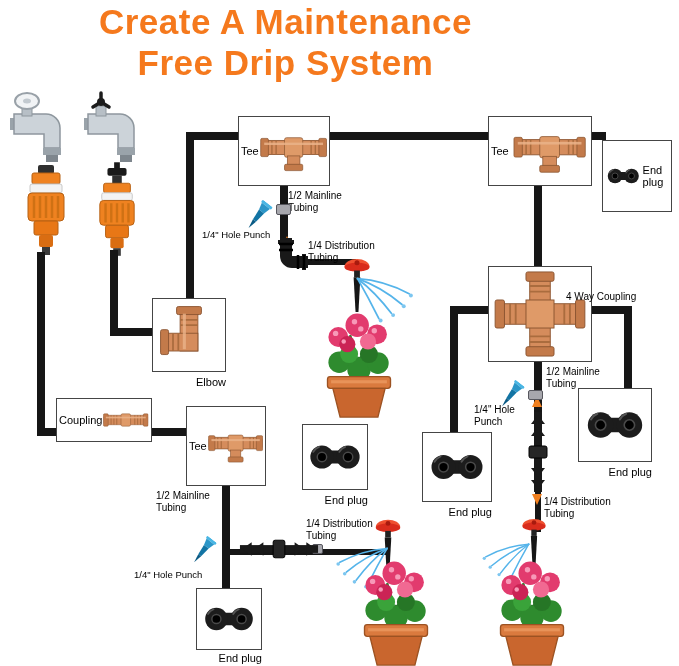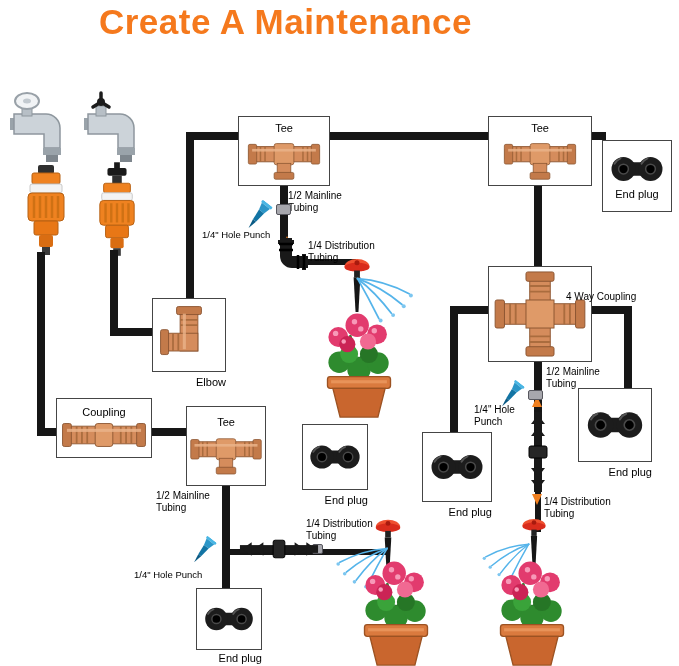--- a/index.html
+++ b/index.html
@@ -3,21 +3,21 @@
 <meta charset="utf-8">
 <style>
   *{margin:0;padding:0;box-sizing:border-box}
   body{font-family:"Liberation Sans",sans-serif;background:#fff}
   .canvas{position:relative;width:679px;height:666px;background:#fff;overflow:hidden}
   .title{position:absolute;left:0;top:2px;width:571px;text-align:center;color:#f5791d;
          font-weight:bold;font-size:35px;line-height:1.17;letter-spacing:.5px}
   .abs{position:absolute;display:block}
   .tube{position:absolute;background:#161616}
   .box{position:absolute;background:#fff;border:1.5px solid #454545;display:flex;
-       flex-direction:column;align-items:center;justify-content:center;gap:1px;padding:2px}
+       flex-direction:row;align-items:center;justify-content:center;gap:1px;padding:2px}
   .cap{font-size:11px;color:#000;line-height:1.1}
   .lbl{position:absolute;font-size:10px;line-height:1.15;text-align:left;color:#000}
   .lbl-ext{position:absolute;font-size:11px;line-height:1.1;text-align:right;color:#000}
   .lbl-sm{font-size:9.5px}
   .arrow-up{position:absolute;width:0;height:0;border-left:5px solid transparent;
             border-right:5px solid transparent;border-bottom:11px solid #f08020}
   .arrow-down{position:absolute;width:0;height:0;border-left:5px solid transparent;
             border-right:5px solid transparent;border-top:11px solid #f08020}
   .dot{position:absolute;background:#a7a7ad;border:1px solid #57575e;border-radius:2px}
   .flip{transform:scaleX(-1)}
@@ -200,20 +200,21 @@
       <polygon points="21,107 79,107 71,139 29,139" fill="#c9662e" stroke="#9c5222" stroke-width="1.5"></polygon>
       <rect x="19" y="98" width="62" height="3.5" fill="#eb9a60" opacity="0.8"></rect>
     </symbol>
   </defs>
 </svg>
 
 <div class="canvas">
 
   <div class="title">
     <div>Create A Maintenance</div>
+    <div>Free Drip System</div>
   </div>
 
   <svg class="abs" style="left:10px;top:90px;width:60px;height:76px">
       <use href="#sym-faucet-a"></use>
     </svg>
   <svg class="abs" style="left:84px;top:90px;width:60px;height:76px">
       <use href="#sym-faucet-b"></use>
     </svg>
   <svg class="abs" style="left:24px;top:164px;width:44px;height:94px">
       <use href="#sym-connector"></use>
@@ -262,21 +263,21 @@
   <div class="box" style="left:488px;top:266px;width:104px;height:96px">
     <svg style="width:96px;height:86px">
         <use href="#sym-4way"></use>
       </svg>
   </div>
   <div class="box" style="left:152px;top:298px;width:74px;height:74px">
     <svg style="width:64px;height:64px">
         <use href="#sym-elbow"></use>
       </svg>
   </div>
-  <div class="box" style="left:56px;top:398px;width:96px;height:60px">
+  <div class="box" style="left:56px;top:398px;width:96px;height:44px">
     <span class="cap">Coupling</span>
     <svg style="width:86px;height:30px">
         <use href="#sym-coupling"></use>
       </svg>
   </div>
   <div class="box" style="left:186px;top:406px;width:80px;height:80px">
     <span class="cap">Tee</span>
     <svg style="width:72px;height:46px">
         <use href="#sym-tee"></use>
       </svg>

